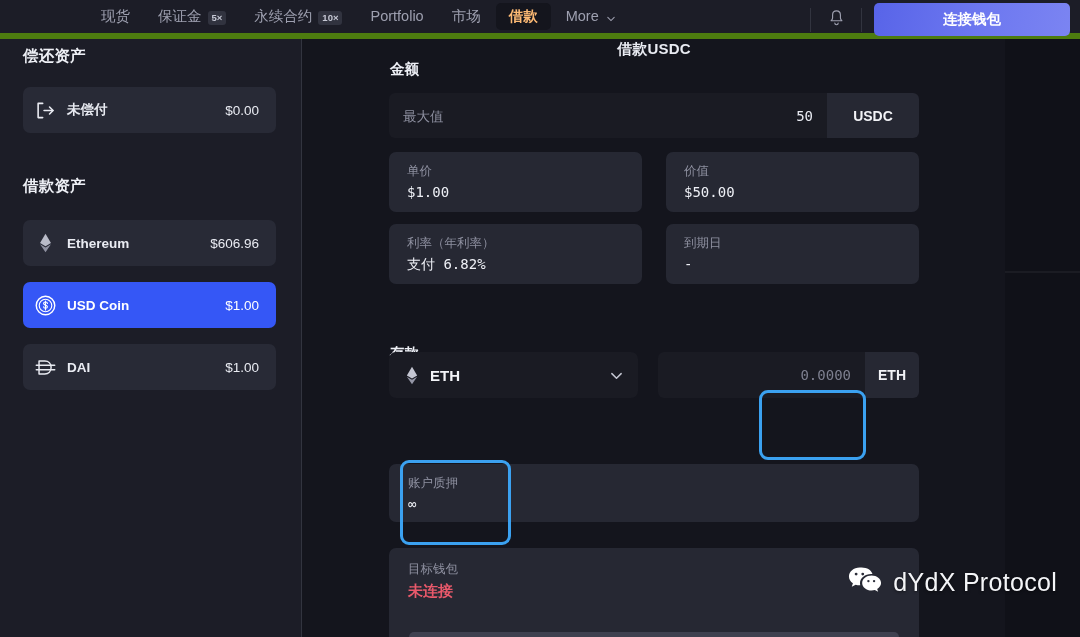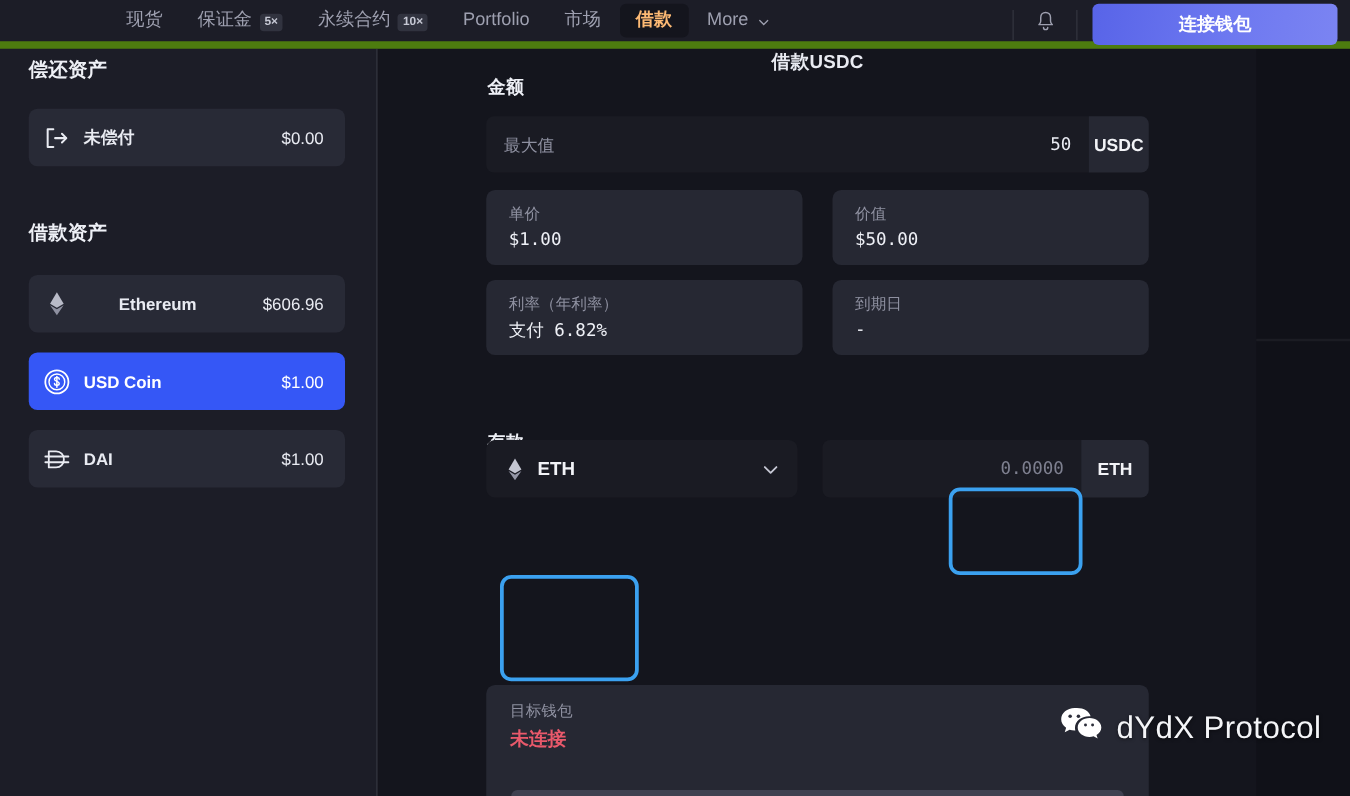--- a/index.html
+++ b/index.html
@@ -108,21 +108,21 @@
   #amount-input {
     flex: 1; height: 45px; background: #1a1b23;
     border: none; border-radius: 6px 0 0 6px;
     color: #e9ebf2; font-size: 14px;
     font-family: "DejaVu Sans Mono", monospace;
     text-align: right; padding: 0 14px;
     outline: none;
   }
   #amount-input::placeholder { color: #8e90a0; }
   #amount-suffix {
-    width: 48px; height: 45px; background: #262833;
+    width: 92px; height: 45px; background: #262833;
     border-radius: 0 6px 6px 0;
     display: flex; align-items: center; justify-content: center;
     color: #f2f3f7; font-size: 14px; font-weight: bold;
     cursor: pointer;
   }
   #amount-maxlabel {
     position: absolute; left: 100px; top: 69px;
     font-size: 13.5px; color: #8e90a0; pointer-events: none;
   }
 
@@ -269,21 +269,21 @@
           <path d="M8.5 9h9.2" stroke="#e9ebf2" stroke-width="1.7" stroke-linecap="round"></path>
           <path d="M14.3 5.3 18 9l-3.7 3.7" fill="none" stroke="#e9ebf2" stroke-width="1.7" stroke-linecap="round" stroke-linejoin="round"></path>
         </svg>
       </span>
       <span class="sb-name">未偿付</span>
       <span class="sb-val">$0.00</span>
     </div>
 
     <div class="sb-heading" style="position:absolute;top:137px;">借款资产</div>
 
-    <div class="sb-card" style="top:181px;gap:28px;">
+    <div class="sb-card" style="top:181px;">
       <span class="sb-ico">
         <svg width="13" height="20" viewBox="0 0 14 22">
           <path d="M7 0.8 1 11l6 3.5L13 11z" fill="#b9bbc8"></path>
           <path d="M7 15.9 1 12.4l6 8.8 6-8.8z" fill="#8e90a0"></path>
         </svg>
       </span>
       <span class="sb-name">Ethereum</span>
       <span class="sb-val">$606.96</span>
     </div>
 
@@ -363,20 +363,24 @@
             <path d="M2 5 L7 10 L12 5" stroke="#c4c6d2" stroke-width="1.6" fill="none" stroke-linecap="round" stroke-linejoin="round"></path>
           </svg>
         </span>
       </div>
       <div id="dep-amt-wrap">
         <input id="dep-amt" type="text" placeholder="0.0000" style="">
         <div id="dep-suffix">ETH</div>
       </div>
     </div>
 
+    <div id="pledge-card">
+      <div class="stat-label">账户质押</div>
+      <div class="stat-value">∞</div>
+    </div>
 
     <div id="wallet-card">
       <div class="stat-label">目标钱包</div>
       <div class="red-val">未连接</div>
       <button id="submit-btn">借款USDC</button>
     </div>
   </div>
 
   <div id="rightpanel">
     <div class="rp-line"></div>

